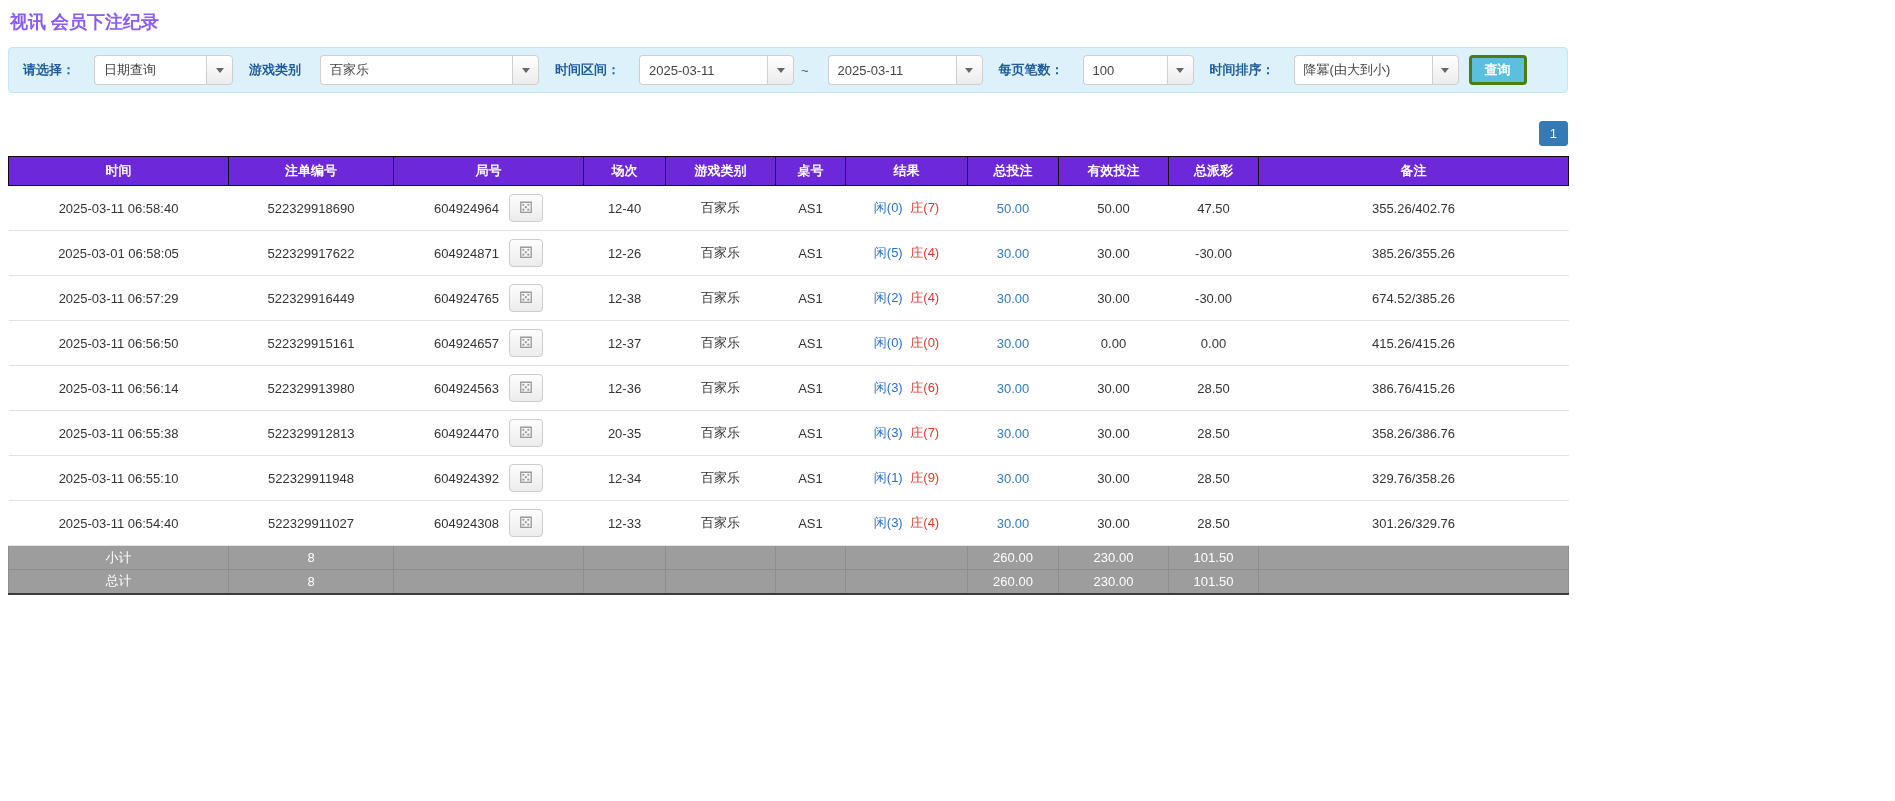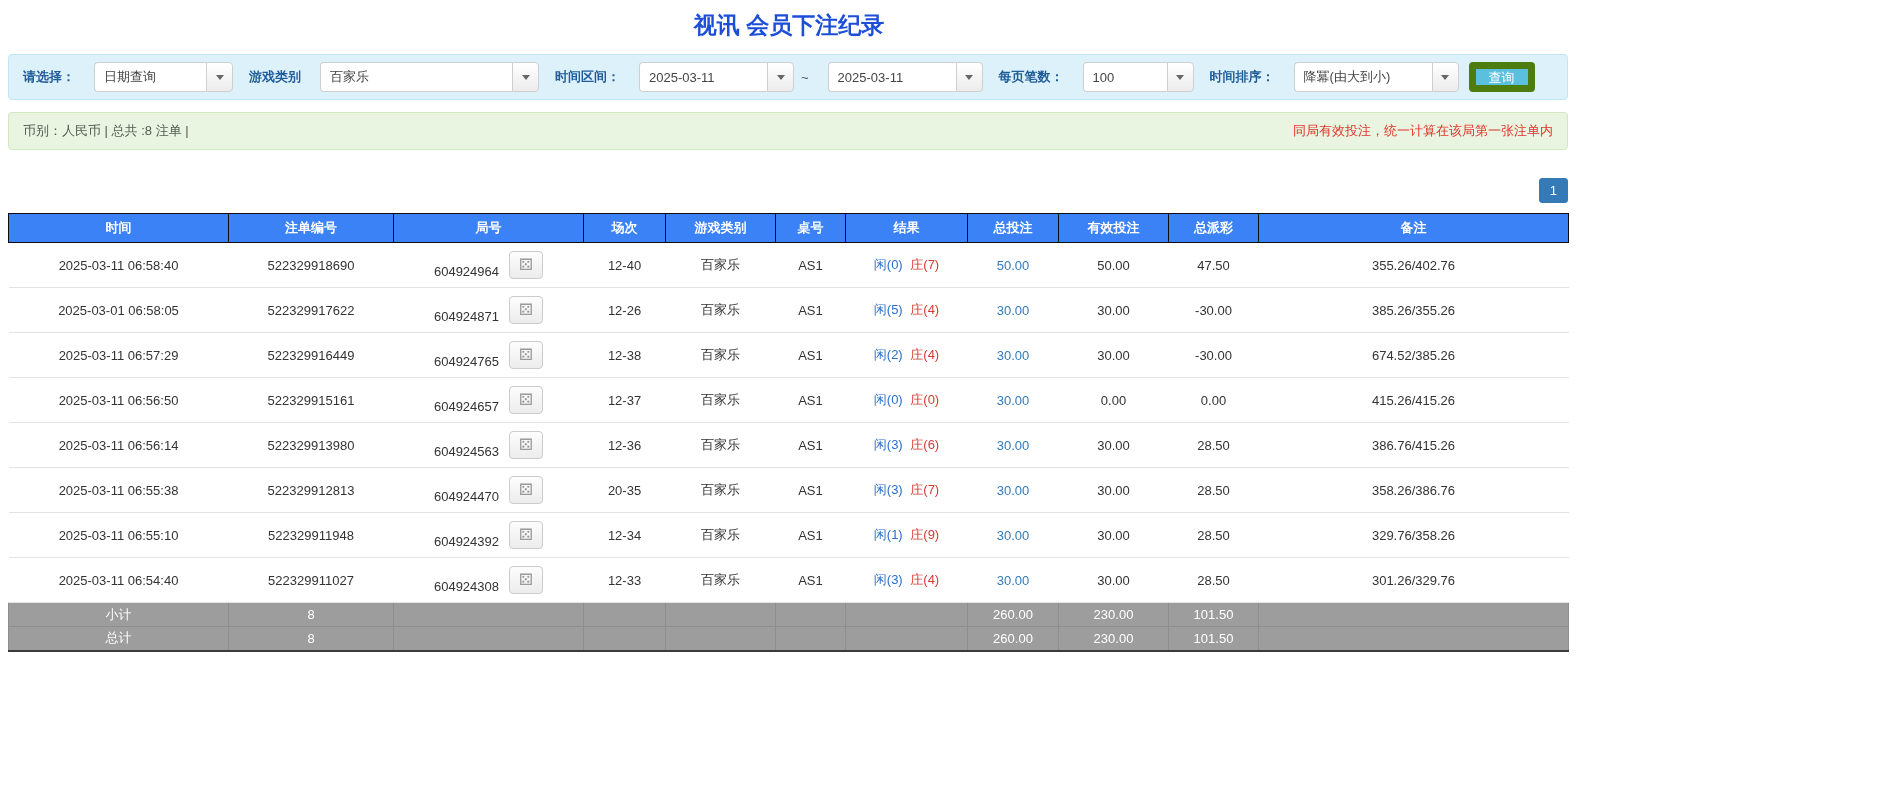--- a/index.html
+++ b/index.html
@@ -3,21 +3,21 @@
 <meta charset="utf-8">
 <style>
   html,body{margin:0;padding:0;}
   body{
     width:1895px;min-height:801px;background:#fff;
     font-family:"Liberation Sans","DejaVu Sans",sans-serif;
     font-size:13px;color:#333;
   }
   *{box-sizing:border-box;}
   .page{width:1576px;padding:6px 8px 0 8px;}
-  .page-title{font-size:23px;font-weight:bold;color:#1d4ed8;margin:4px 0 13px 2px;text-align:center;}
+  .page-title{font-size:18px;font-weight:bold;color:#8b5cf6;margin:4px 0 13px 2px;}
 
   
   .filter-bar{
     display:flex;align-items:center;
     background:#ddf1fb;border:1px solid #c3e6f5;border-radius:4px;
     height:46px;padding:0 12px;width:1560px;
   }
   .flabel{color:#1f5c99;font-weight:bold;white-space:nowrap;margin:0 7px 0 16px;}
   .flabel.first{margin-left:2px;}
   .combo{display:inline-flex;align-items:stretch;height:30px;margin-left:12px;}
@@ -33,22 +33,22 @@
   }
   .caret{width:0;height:0;border-left:4px solid transparent;border-right:4px solid transparent;border-top:5px solid #666;}
   .w-select input{width:112px;}
   .w-game input{width:192px;}
   .w-date input{width:128px;}
   .w-pp input{width:84px;}
   .w-sort input{width:138px;}
   .tilde{margin:0 7px;color:#555;}
   .btn-query{
     margin-left:10px;height:30px;padding:0 13px;
-    background:#5bc0de;border:7px solid #4d7c0f;border-radius:4px;
-    color:#fff;font-size:13px;font-family:inherit;cursor:pointer;
+    background:#5bc0de;border:3px solid #4d7c0f;border-radius:4px;
+    color:#fff;font-size:13px;font-family:inherit;cursor:pointer;font-weight:bold;
   }
 
   
   .summary-bar{
     display:flex;justify-content:space-between;align-items:center;
     background:#e9f5e0;border:1px solid #d2e8c2;border-radius:4px;
     margin-top:12px;padding:9px 14px;width:1560px;
   }
   .summary-left{color:#4f5d53;}
   .summary-right{color:#e0352b;}
@@ -56,30 +56,30 @@
   
   .pagination-wrap{display:flex;justify-content:flex-end;width:1560px;margin:28px 0 10px 0;}
   .page-btn{
     display:inline-block;background:#337ab7;border:1px solid #337ab7;color:#fff;
     padding:4px 10px;font-size:13px;border-radius:3px;text-decoration:none;cursor:pointer;
   }
 
   
   table.records{width:1560px;border-collapse:collapse;table-layout:fixed;}
   table.records thead th{
-    background:#3b82f6;color:#fff;font-weight:bold;font-size:13px;
+    background:#6d28d9;color:#fff;font-weight:bold;font-size:13px;
     height:29px;text-align:center;border:1px solid #0c0c0c;padding:0 2px;
   }
   table.records tbody td{
     height:45px;text-align:center;font-size:13px;color:#333;
     border-bottom:1px solid #e3e3e3;background:#fff;vertical-align:middle;
     overflow:hidden;padding:0 2px;
   }
   table.records tbody tr:first-child td{border-top:1px solid #e3e3e3;}
-  .round-cell-inner{display:inline-flex;align-items:flex-end;gap:10px;justify-content:center;}
+  .round-cell-inner{display:inline-flex;align-items:center;gap:10px;justify-content:center;}
   .dice-btn{
     width:34px;height:28px;border:1px solid #ccc;border-radius:4px;
     background:linear-gradient(#fdfdfd,#ececec);
     display:inline-flex;align-items:center;justify-content:center;cursor:pointer;padding:0;
   }
   .dice-glyph{font-size:16px;color:#9a9a9a;line-height:1;font-family:"DejaVu Sans",sans-serif;}
   .player{color:#2a6fc9;}
   .banker{color:#d43b31;margin-left:4px;}
   .bet-link{color:#337ab7;text-decoration:none;cursor:pointer;}
   td.neg{color:#e0352b;}
@@ -140,24 +140,20 @@
     <div class="combo w-sort">
       <input readonly="" value="降冪(由大到小)" style="">
       <button class="combo-btn">
           <span class="caret"></span>
         </button>
     </div>
 
     <button class="btn-query">查询</button>
   </div>
 
-  <div class="summary-bar">
-    <span class="summary-left">币别：人民币 | 总共 :8 注单 |</span>
-    <span class="summary-right">同局有效投注，统一计算在该局第一张注单内</span>
-  </div>
 
   <div class="pagination-wrap">
     <a class="page-btn">1</a>
   </div>
 
   <table class="records">
     <colgroup>
       <col style="width:220px">
         <col style="width:165px">
         <col style="width:190px">

